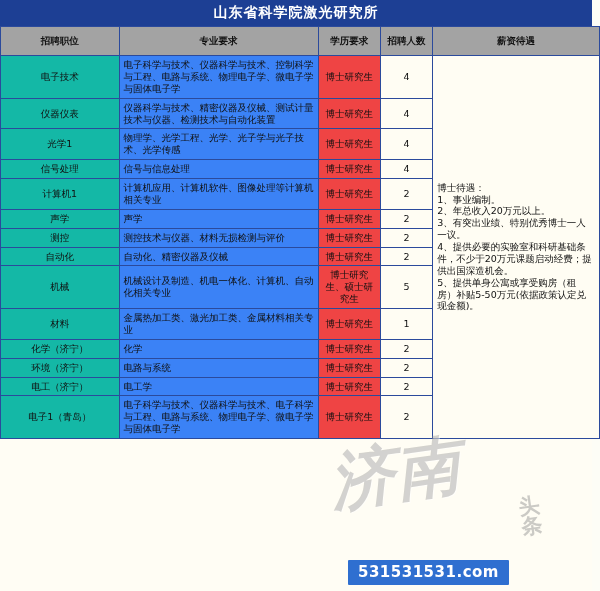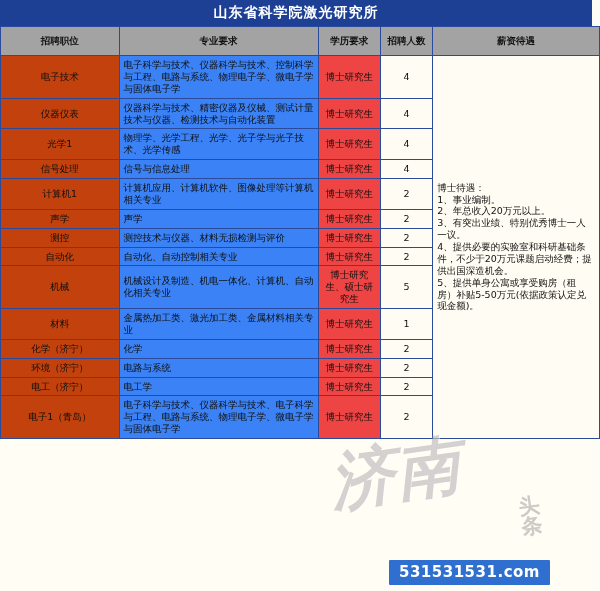--- a/index.html
+++ b/index.html
@@ -49,21 +49,21 @@
     background: #a3a3a3;
     text-align: center;
     font-weight: bold;
     font-size: 10.5px;
     height: 22px;
     color: #0d1d4d;
   }
   td.pos {
     text-align: center;
     font-size: 10px;
-    background: #c2410c;
+    background: #14b8a6;
   }
   td.major {
     text-align: left;
     background: #3b82f6;
   }
   td.edu {
     text-align: center;
     font-size: 9px;
     background: #ef4444;
   }
@@ -111,21 +111,21 @@
     font-family: "DejaVu Serif", "Liberation Serif", serif;
     font-size: 21px;
     font-weight: bold;
     color: rgba(140,140,140,0.45);
     transform: rotate(-8deg);
     pointer-events: none;
     line-height: 0.95;
   }
   .wm-badge {
     position: absolute;
-    left: 389px;
+    left: 348px;
     top: 560px;
     background: #2f6fd0;
     color: #ffffff;
     font-family: "DejaVu Sans", "Liberation Sans", sans-serif;
     font-size: 15px;
     font-weight: bold;
     padding: 3px 10px 4px 10px;
     letter-spacing: 0.5px;
     border-radius: 1px;
   }
@@ -200,21 +200,21 @@
         <td class="num">2</td>
       </tr>
       <tr>
         <td class="pos">测控</td>
         <td class="major">测控技术与仪器、材料无损检测与评价</td>
         <td class="edu">博士研究生</td>
         <td class="num">2</td>
       </tr>
       <tr>
         <td class="pos">自动化</td>
-        <td class="major">自动化、自动控制相关专业</td>
+        <td class="major">自动化、精密仪器及仪械</td>
         <td class="edu">博士研究生</td>
         <td class="num">2</td>
       </tr>
       <tr>
         <td class="pos">机械</td>
         <td class="major">机械设计及制造、机电一体化、计算机、自动化相关专业</td>
         <td class="edu">博士研究生、硕士研究生</td>
         <td class="num">5</td>
       </tr>
       <tr>

